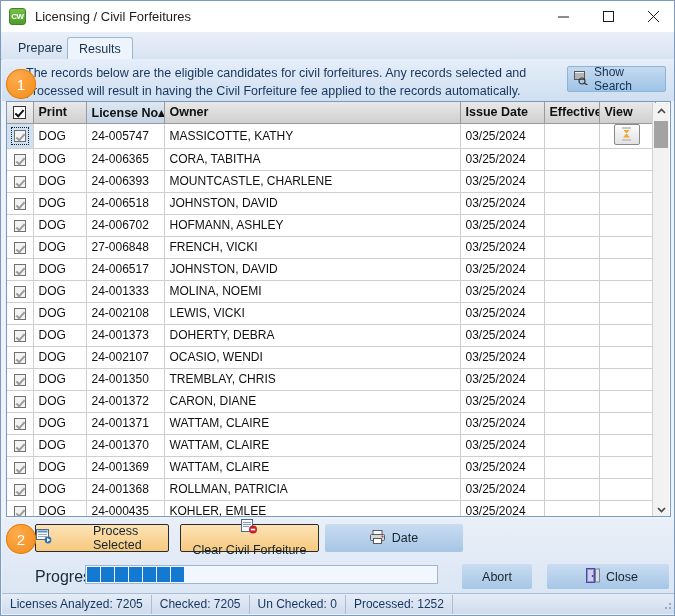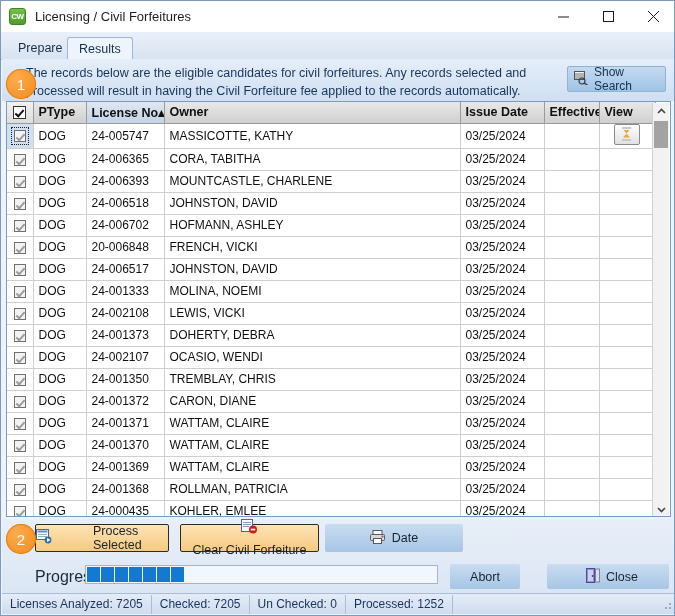--- a/index.html
+++ b/index.html
@@ -241,21 +241,21 @@
     background: linear-gradient(#fde3b6, #f6c97f);
     border: 1px solid #2b2b2b;
   }
   .btn.flat {
     background: linear-gradient(#c9dcf1, #a6c6e5);
     border: none;
   }
   #btn-process { left: 33px; top: 5px; width: 134px; gap: 40px; }
   #btn-clear   { left: 178px; top: 5px; width: 139px; flex-direction: column; }
   #btn-print   { left: 323px; top: 5px; width: 138px; }
-  #btn-abort   { left: 448px; top: 45px; width: 70px; height: 25px; }
+  #btn-abort   { left: 460px; top: 45px; width: 70px; height: 25px; }
   #btn-close   { left: 545px; top: 45px; width: 122px; height: 25px; padding-left: 8px; }
 
   .prog-label {
     position: absolute; left: 33px; top: 49px;
     font-size: 16px; color: #1a2a3a;
   }
   .prog-bar {
     position: absolute; left: 83px; top: 46px;
     width: 353px; height: 19px;
     background: #f2f7ff;
@@ -359,21 +359,21 @@
         <col style="width:296px">
           <col style="width:84px">
           <col style="width:55px">
           <col style="width:56px">
       </colgroup>
       <thead>
         <tr>
           <th class="ck">
             <span class="cb hdr"></span>
           </th>
-          <th>PType</th>
+          <th>Print</th>
           <th class="sorted">
             <span>License No</span><span>▴</span>
           </th>
           <th>Owner</th>
           <th>Issue Date</th>
           <th>Effective Date</th>
           <th>View</th>
         </tr>
       </thead>
       <tbody id="grid-body">
@@ -418,21 +418,21 @@
             <td>DOG</td>
             <td class="lic">24-006702</td>
             <td>HOFMANN, ASHLEY</td>
             <td>03/25/2024</td>
             <td></td>
             <td style="text-align: center;"></td>
           </tr>
           <tr>
             <td class="ck"><span class="cb"></span></td>
             <td>DOG</td>
-            <td class="lic">20-006848</td>
+            <td class="lic">27-006848</td>
             <td>FRENCH, VICKI</td>
             <td>03/25/2024</td>
             <td></td>
             <td style="text-align: center;"></td>
           </tr>
           <tr>
             <td class="ck"><span class="cb"></span></td>
             <td>DOG</td>
             <td class="lic">24-006517</td>
             <td>JOHNSTON, DAVID</td>

